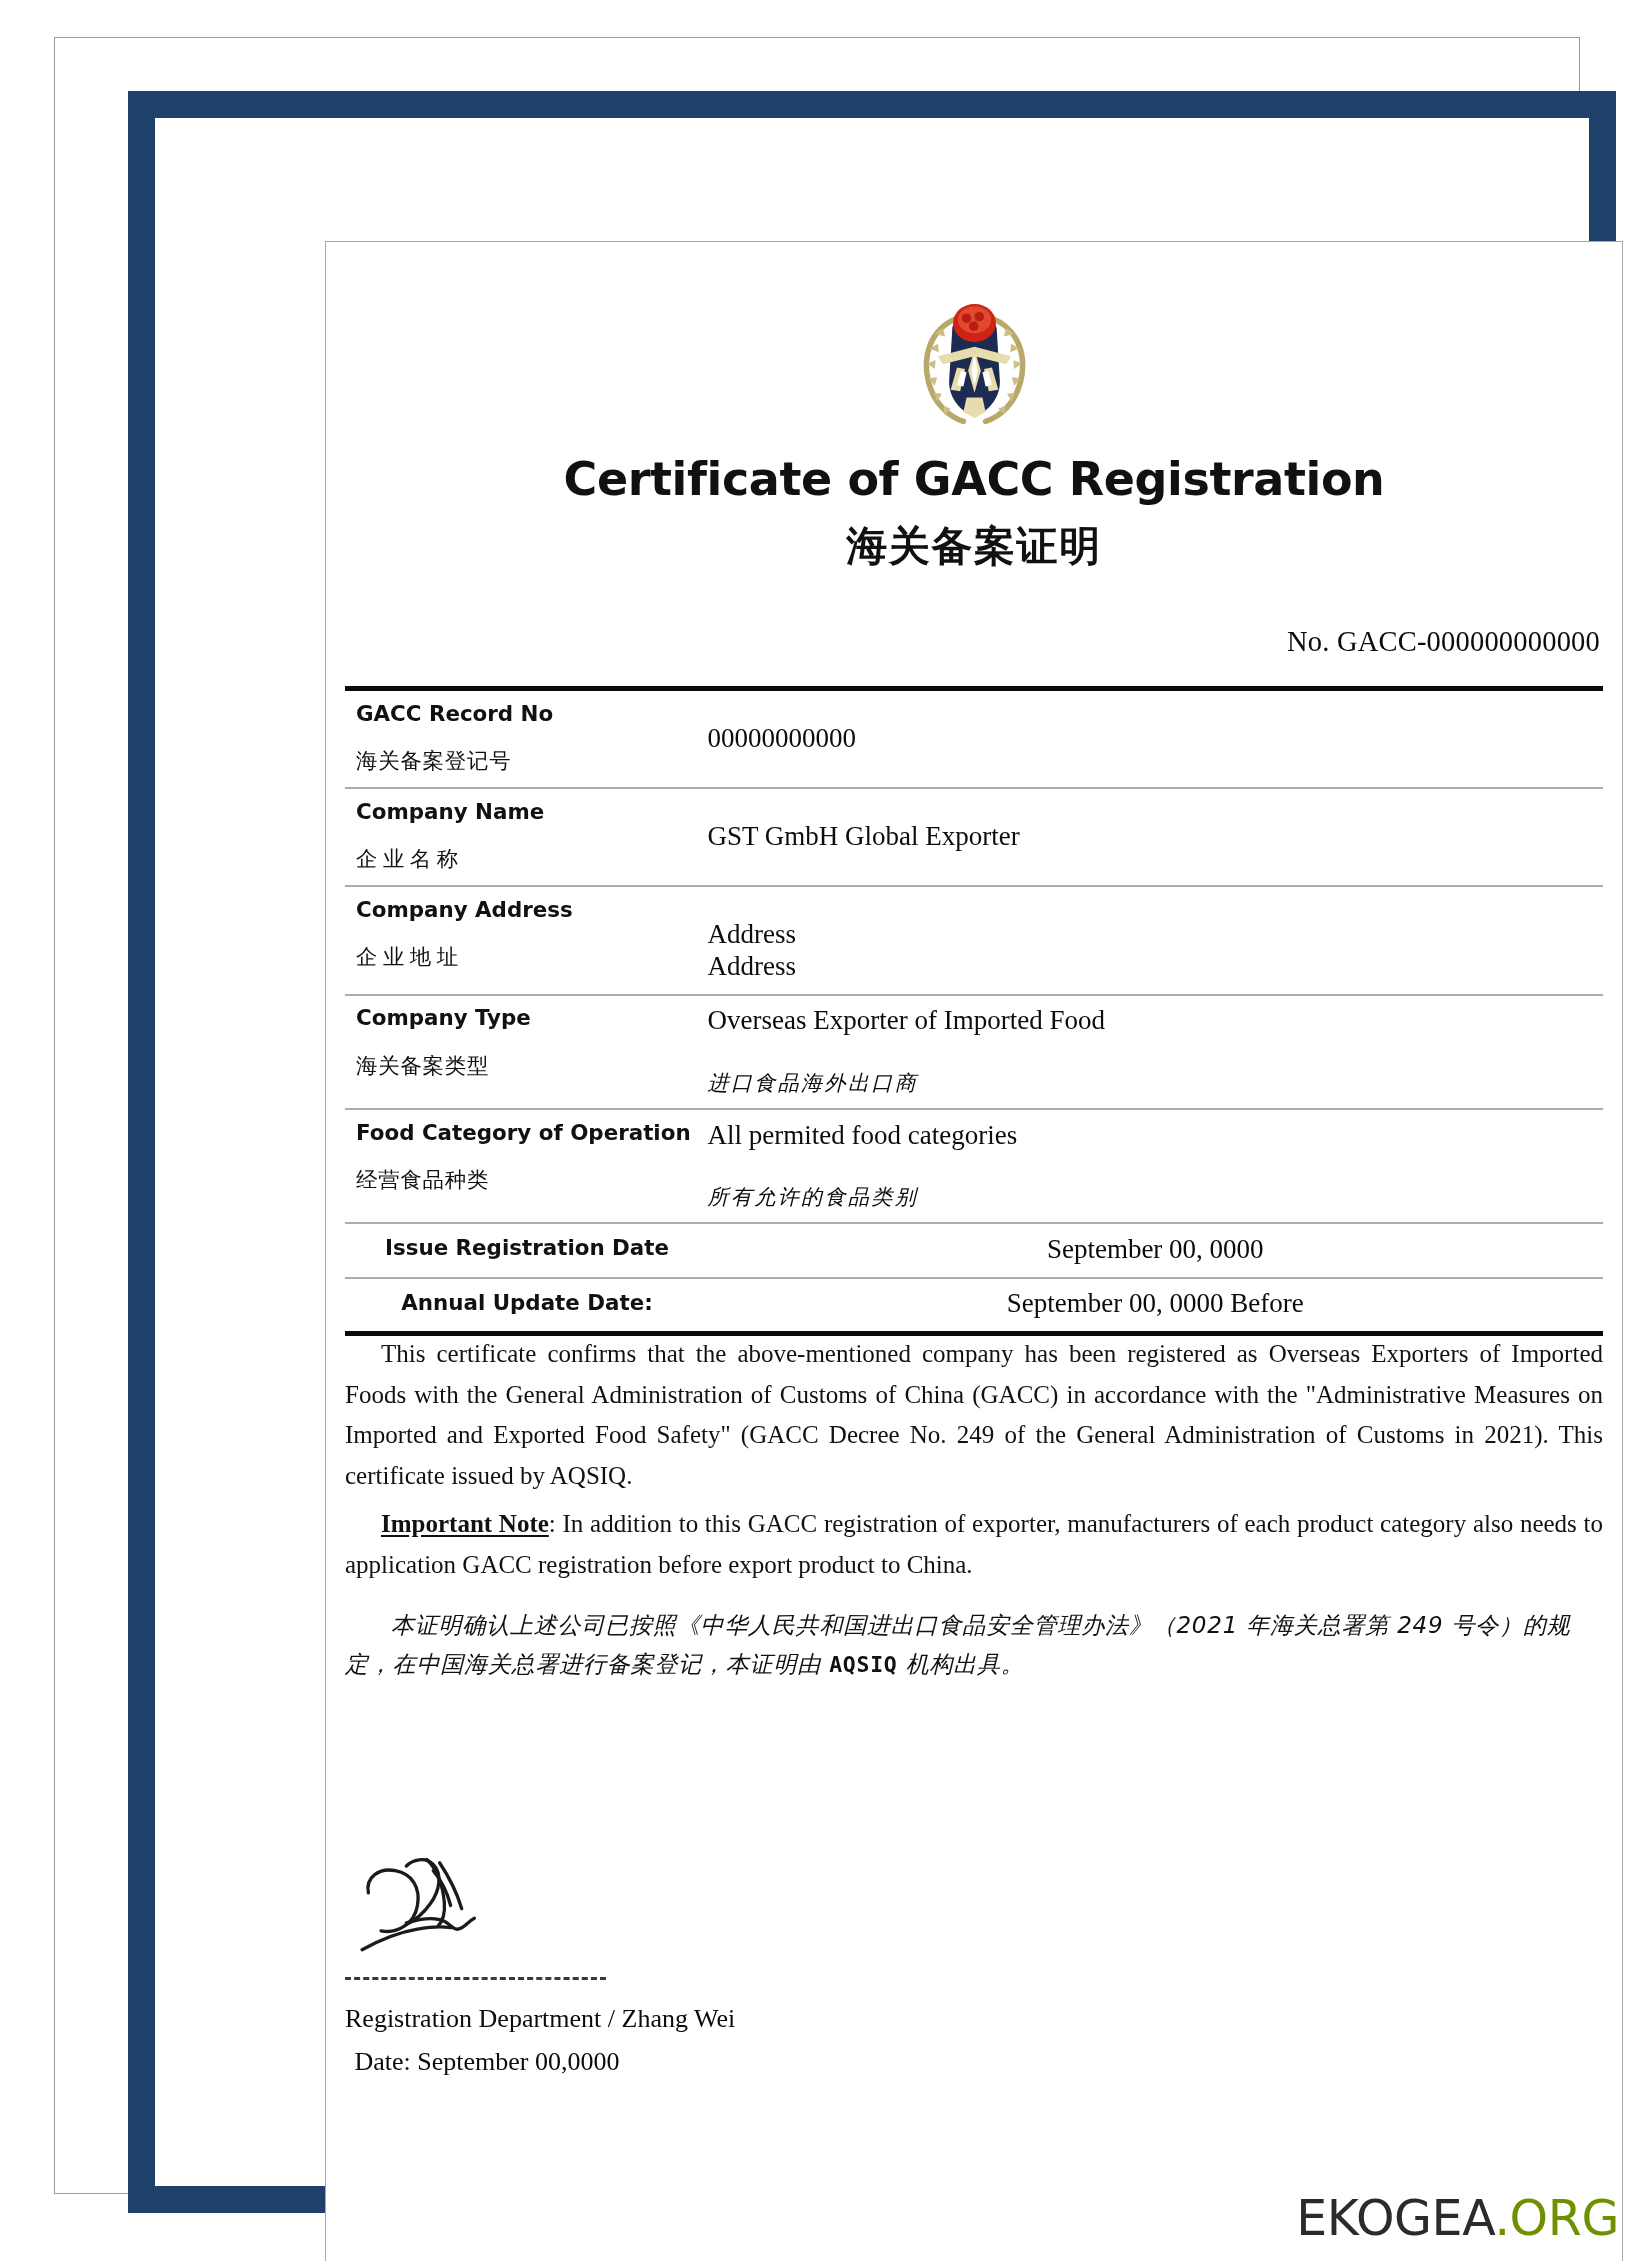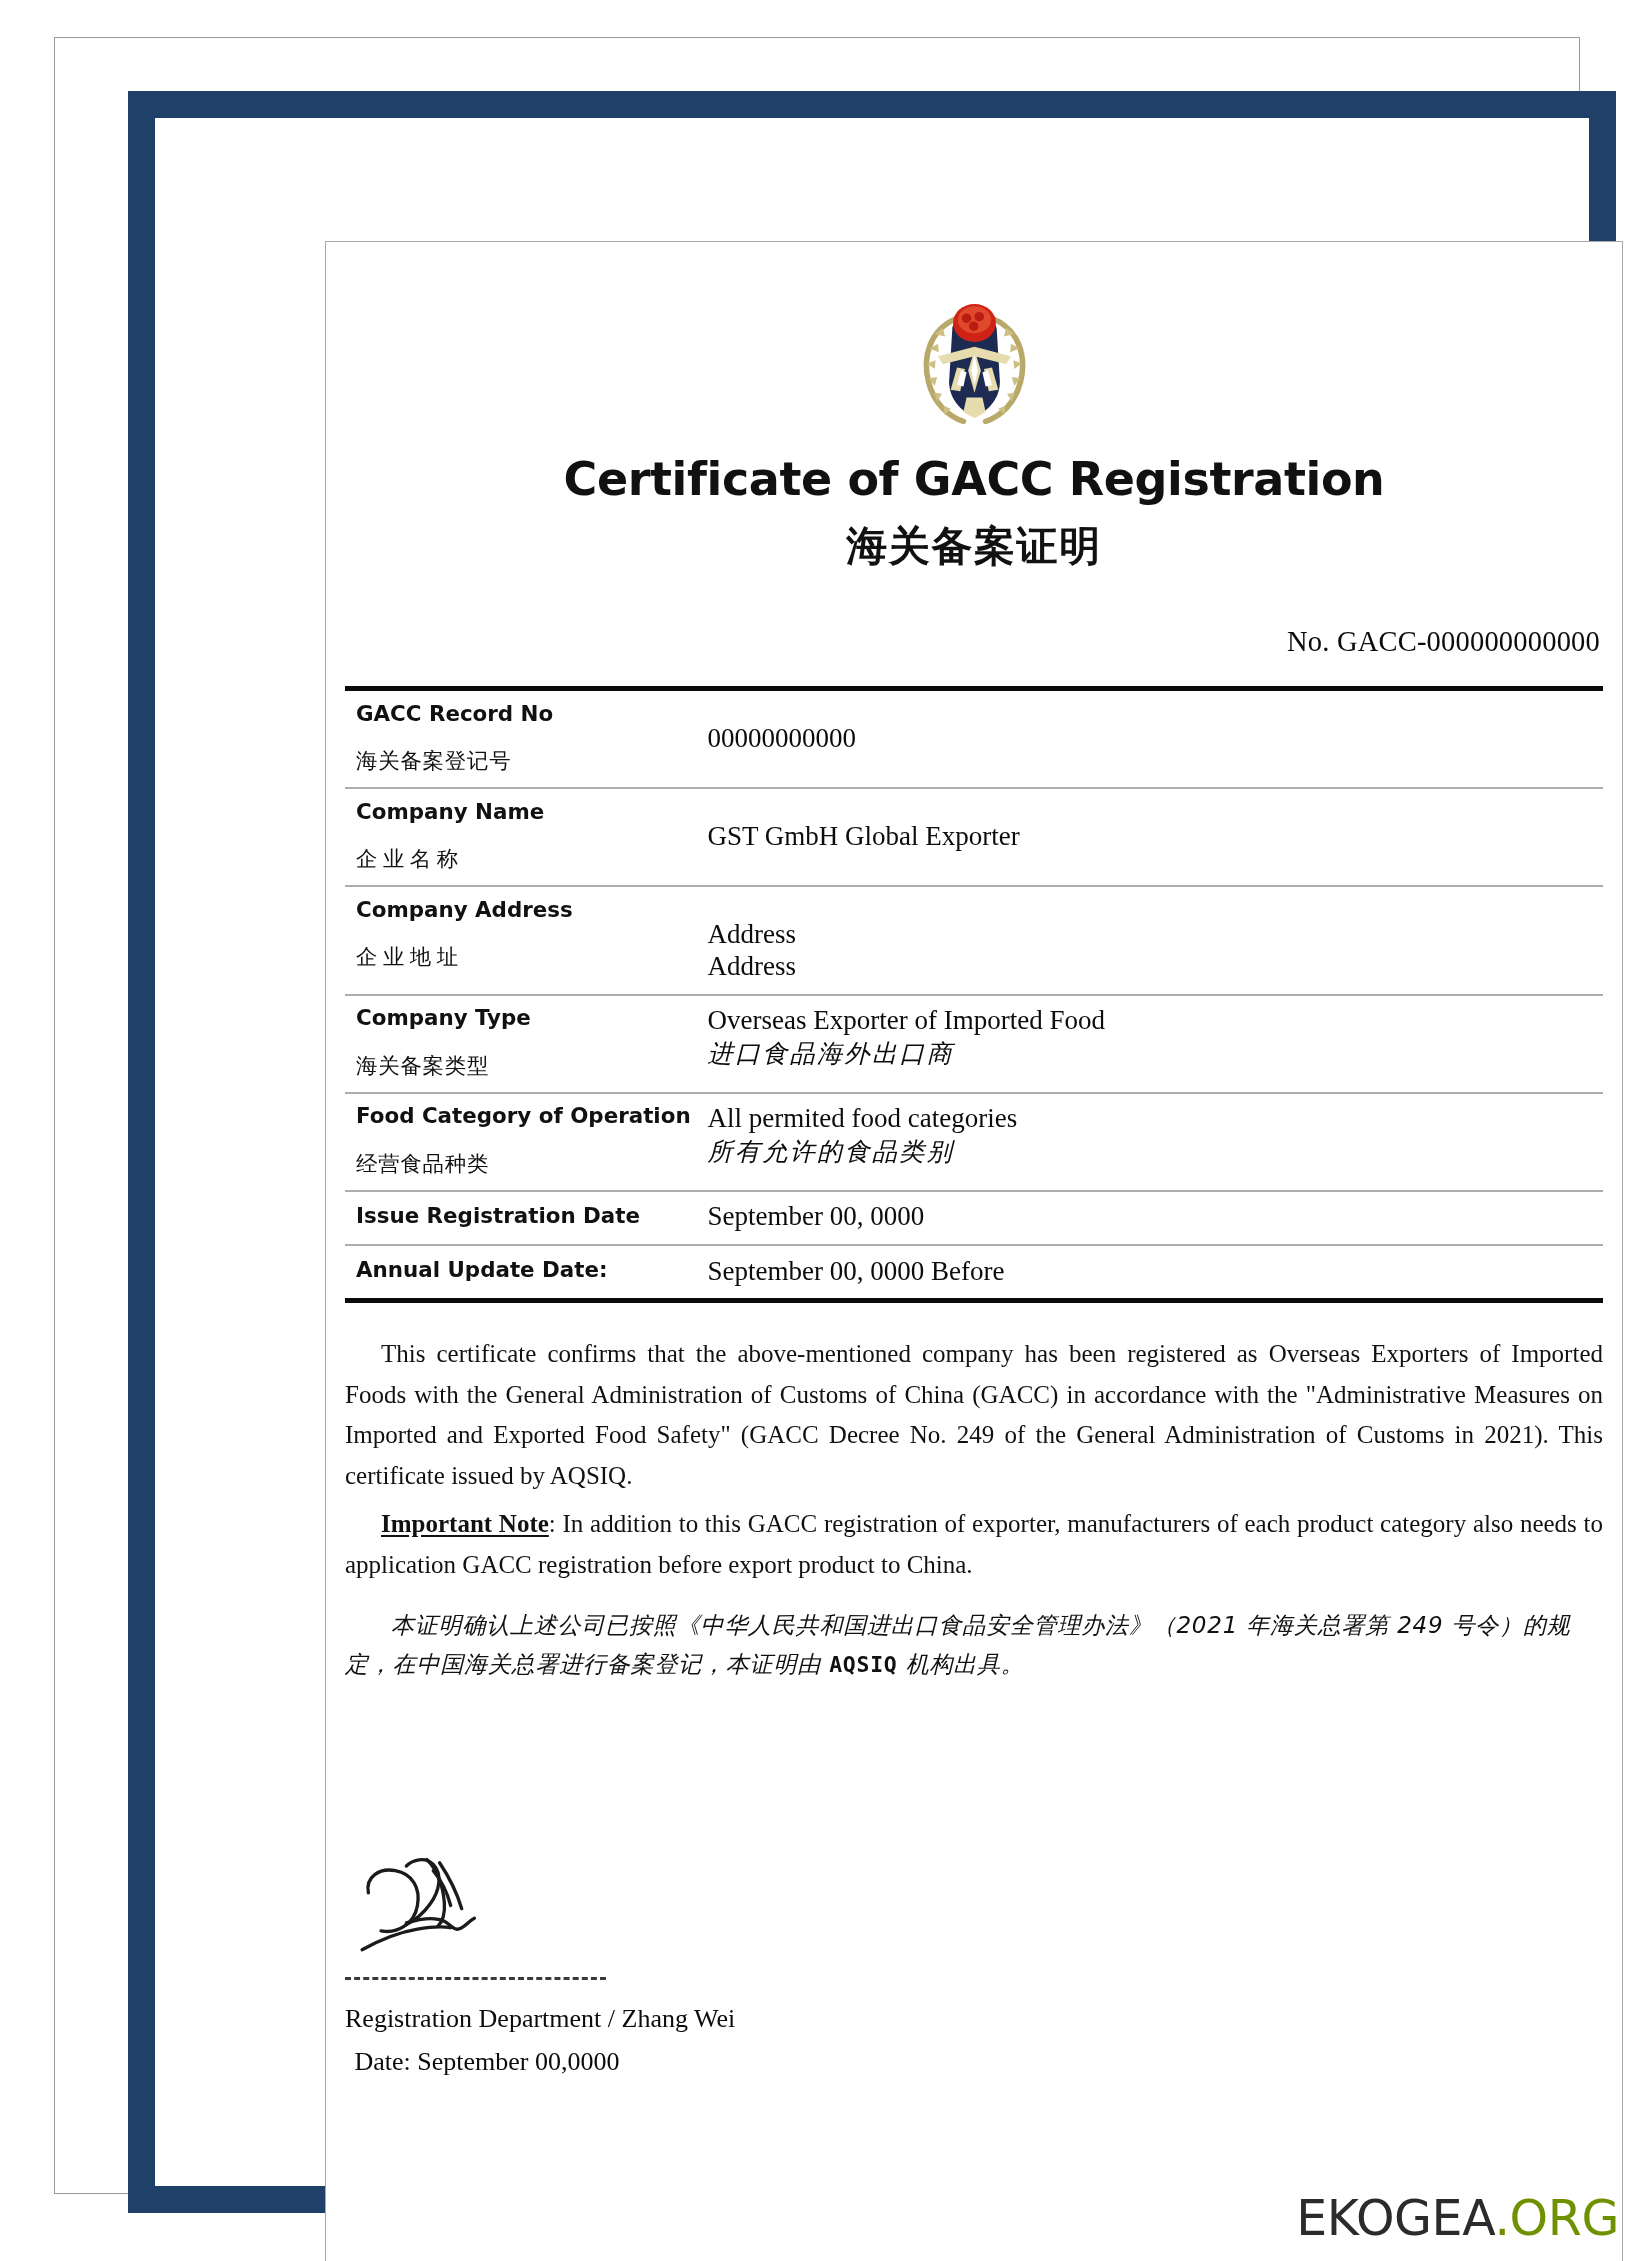--- a/index.html
+++ b/index.html
@@ -148,33 +148,33 @@
   }
   .lab-cn.tight { letter-spacing: 0.8px; }
   .val-en {
     font-size: 27px;
     color: #0c0c0c;
     line-height: 1.18;
     white-space: nowrap;
   }
   .val-cn {
     font-family: "DejaVu Sans", sans-serif;
-    font-size: 25px;
+    font-size: 21px;
     font-style: italic;
     color: #0c0c0c;
-    margin-top: 0;
+    margin-top: 32px;
     letter-spacing: 2.4px;
     white-space: nowrap;
   }
   .val-cn.em { font-weight: 500; }
 
   
   .row-tall { min-height: 98px; }
   .row-tall .tcell-value { padding-top: 32px; }
-  .row-short { min-height: 52px; }
+  .row-short { min-height: 52px; text-align: center; }
   .row-short .tcell-label { padding-top: 11px; }
   .row-short .tcell-value { padding-top: 9.5px; }
 
   
   .body-text {
     position: absolute;
     left: 19px;
     top: 1092px;
     width: 1258px;
   }

